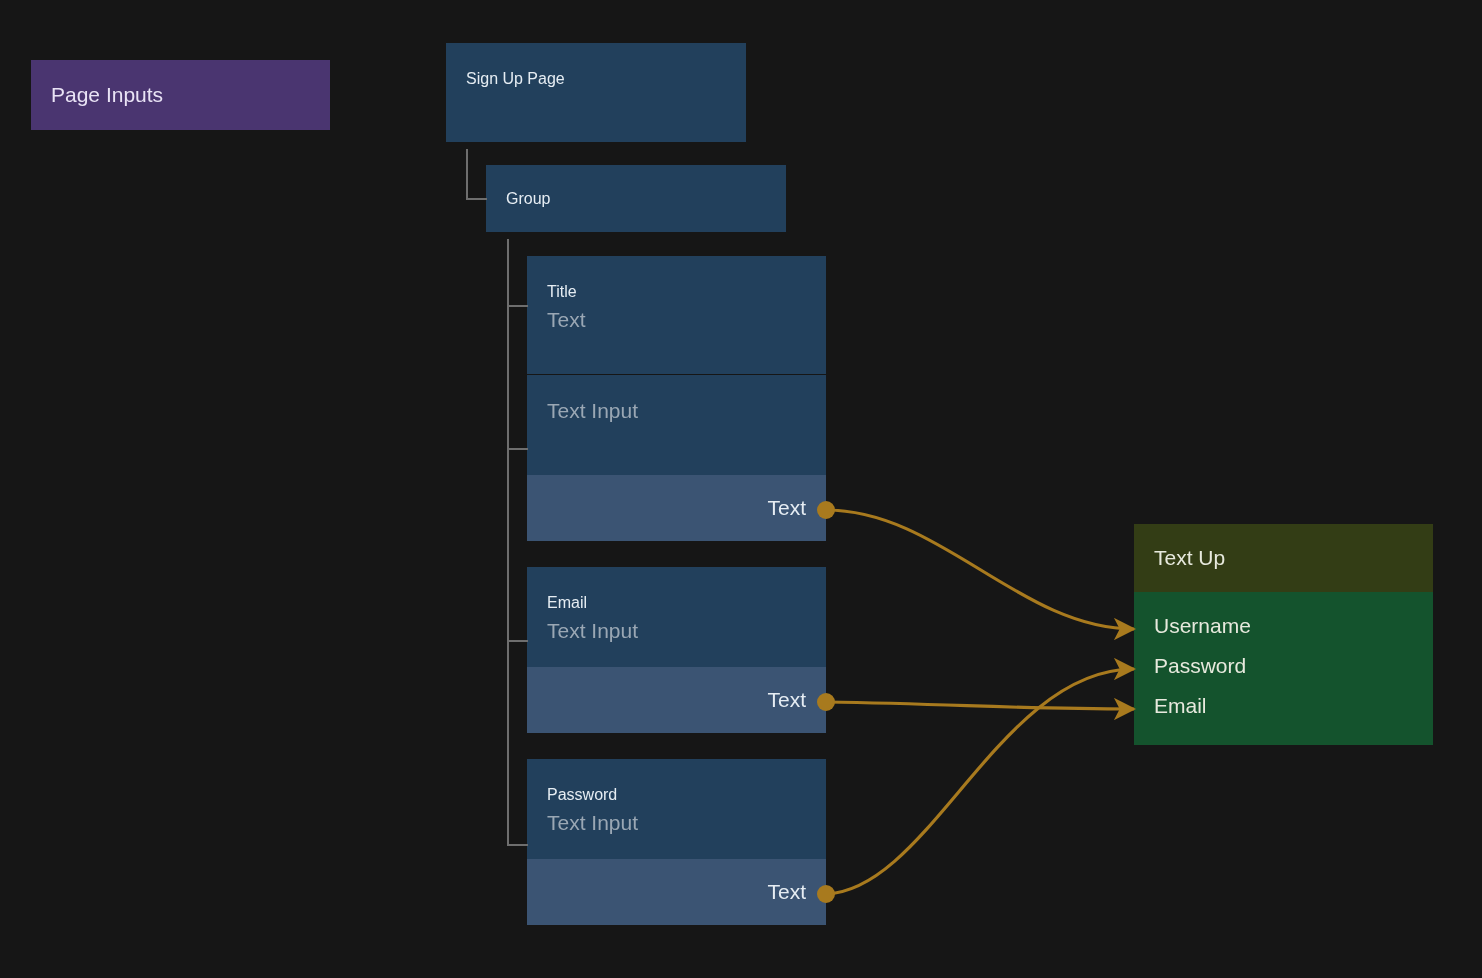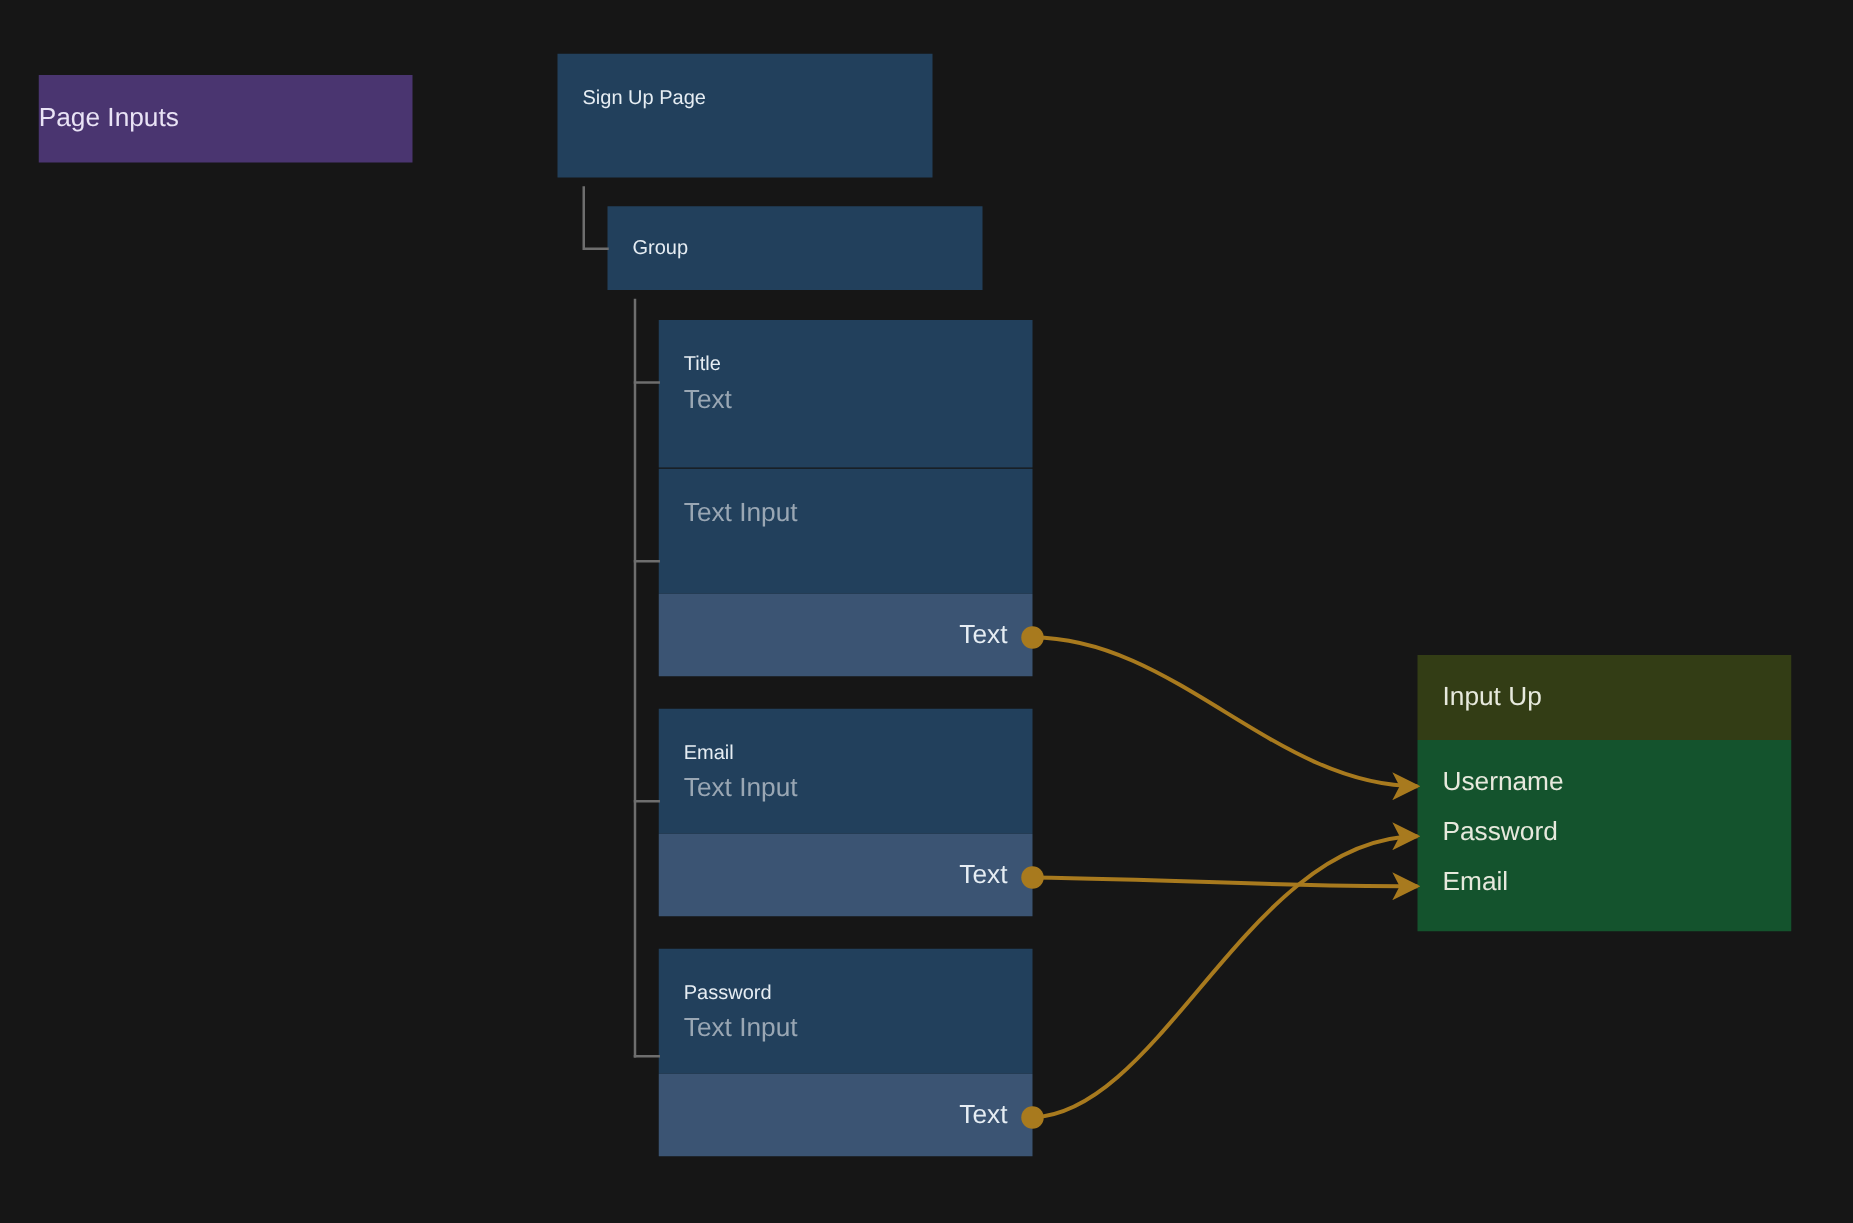--- a/index.html
+++ b/index.html
@@ -53,20 +53,21 @@
     top: 60px;
     width: 299px;
     height: 70px;
     background: #4a3570;
     display: flex;
     align-items: center;
   }
   .legend-label {
     font-size: 21px;
     color: #e9e3f5;
+    padding-left: 20px;
     line-height: 26px;
   }
 
   
   .blue .node-header {
     background: #22405c;
   }
   .port-row {
     background: #3b5473;
     box-sizing: border-box;
@@ -218,21 +219,21 @@
       <div class="node-title">Password</div>
       <div class="node-subtitle">Text Input</div>
     </div>
     <div class="port-row">
       <span class="port-label">Text</span>
     </div>
   </div>
 
   <div class="node" id="node-signup">
     <div class="signup-header">
-      <span class="signup-title">Input Up</span>
+      <span class="signup-title">Text Up</span>
     </div>
     <div class="signup-body">
       <div class="signup-input-row">
         <span class="signup-input-label">Username</span>
       </div>
       <div class="signup-input-row">
         <span class="signup-input-label">Password</span>
       </div>
       <div class="signup-input-row">
         <span class="signup-input-label">Email</span>

